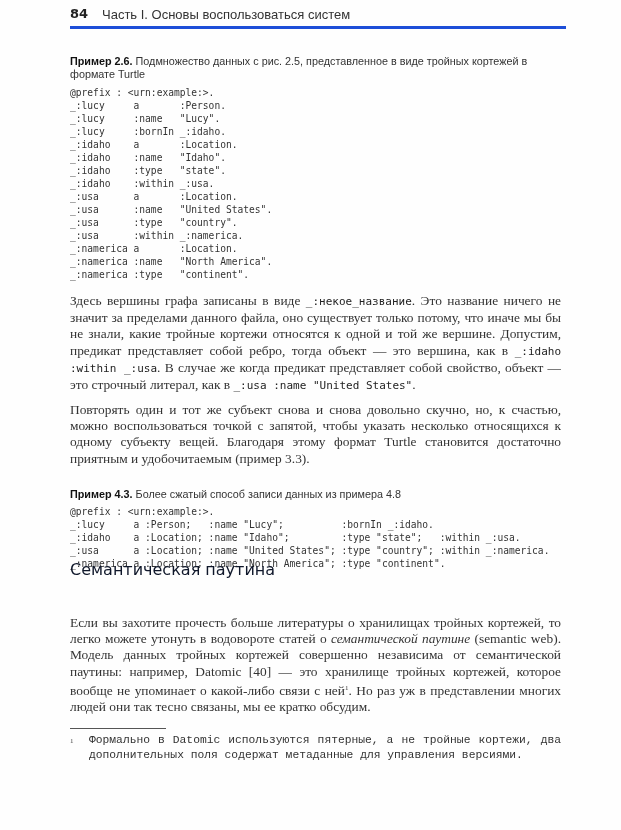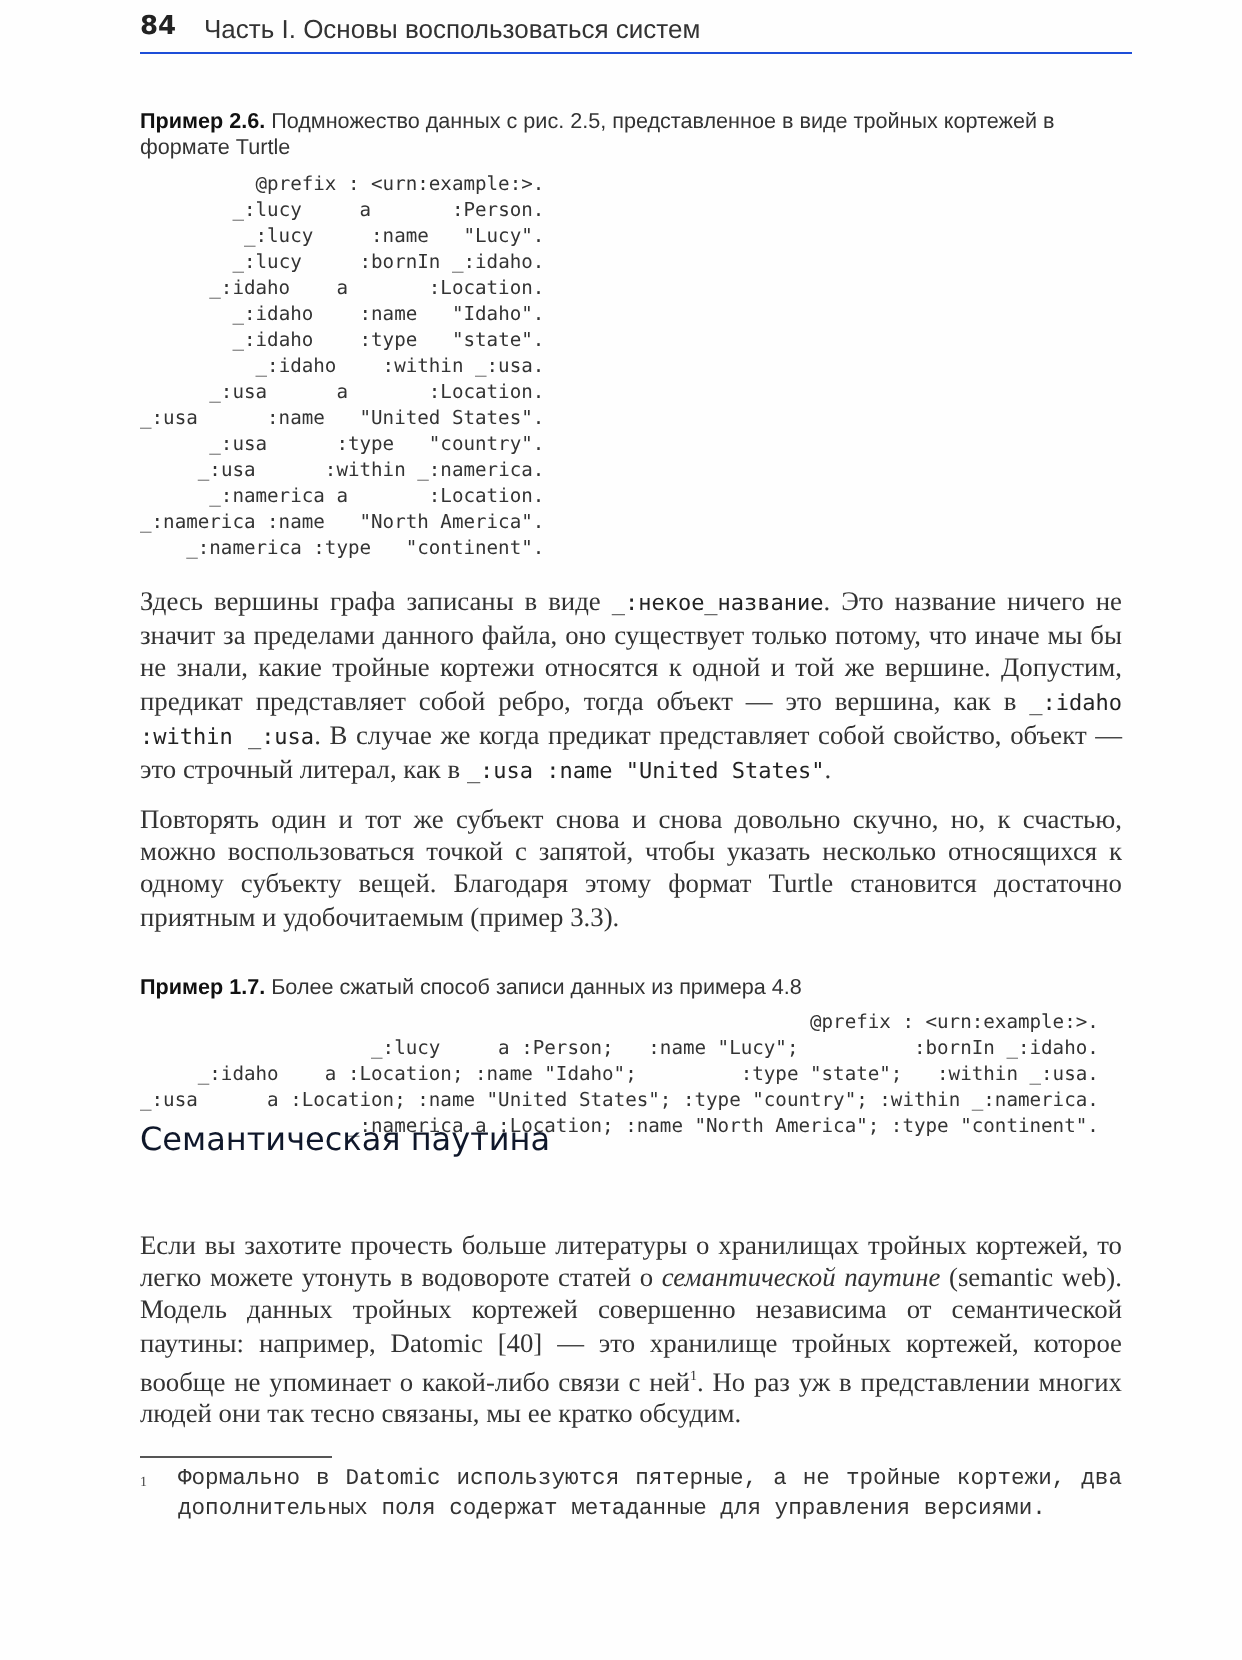--- a/index.html
+++ b/index.html
@@ -1,23 +1,23 @@
 <!DOCTYPE html>
 <html><head>
 <meta charset="utf-8">
 <style>
   html, body { margin:0; padding:0; background:#ffffff; }
   body { width:621px; height:830px; position:relative; overflow:hidden; color:#2a2a2a; }
   .page { position:absolute; left:0; top:0; width:621px; height:830px; background:#fefefe; }
-  .header { position:absolute; left:70px; top:4px; width:496px; height:22px; border-bottom:1px solid #1d4ed8; }
+  .header { position:absolute; left:70px; top:4px; width:496px; height:22px; border-bottom:3px solid #1d4ed8; }
   .pnum { position:absolute; left:0; top:2px; font-family:"DejaVu Sans", sans-serif; font-weight:bold; font-size:13px; color:#222; }
   .ptitle { position:absolute; left:32px; top:3px; font-family:"Liberation Sans", sans-serif; font-size:13px; color:#333; }
   .caption { position:absolute; left:70px; font-family:"Liberation Sans", sans-serif; font-size:10.8px; line-height:13px; color:#333; width:495px; }
   .caption b { color:#111; }
-  pre.code { position:absolute; left:70px; margin:0; font-family:"DejaVu Sans Mono", monospace; font-size:9.6px; line-height:13px; color:#333; white-space:pre;text-align:right; }
+  pre.code { position:absolute; left:70px; margin:0; font-family:"DejaVu Sans Mono", monospace; font-size:9.6px; line-height:13px; color:#333; white-space:pre; }
   .para { position:absolute; left:70px; width:491px; font-family:"Liberation Serif", serif; font-size:13.4px; line-height:16.2px; color:#333; text-align:justify; }
   .para code, .mono { font-family:"DejaVu Sans Mono", monospace; font-size:11px; color:#222; }
   .h2 { position:absolute; left:70px; top:560px; font-family:"DejaVu Sans", sans-serif; font-size:16px; color:#0f172a; }
   .fnrule { position:absolute; left:70px; top:728px; width:96px; height:1px; background:#555; }
   .fnmark { position:absolute; left:70px; top:737px; font-family:"Liberation Serif", serif; font-size:7px; color:#444; }
   .fntext { position:absolute; left:89px; top:733px; width:472px; font-family:Liberation Mono, monospace; font-size:11.3px; line-height:15px; color:#333; text-align:justify; }
   sup { font-size:7px; }
 </style>
 </head>
 <body>
@@ -46,21 +46,21 @@
 _:usa      :within _:namerica.
 _:namerica a       :Location.
 _:namerica :name   "North America".
 _:namerica :type   "continent".</pre>
 
   <div class="para" style="top:293px;"><span>Здесь вершины графа записаны в виде </span><code>_:некое_название</code><span>. Это название ничего не значит за пределами данного файла, оно существует только потому, что иначе мы бы не знали, какие тройные кортежи относятся к одной и той же вершине. Допустим, предикат представляет собой ребро, тогда объект — это вершина, как в </span><code>_:idaho :within _:usa</code><span>. В случае же когда предикат представляет собой свойство, объект — это строчный литерал, как в </span><code>_:usa :name "United States"</code><span>.</span></div>
 
   <div class="para" style="top:402px;">Повторять один и тот же субъект снова и снова довольно скучно, но, к счастью, можно воспользоваться точкой с запятой, чтобы указать несколько относящихся к одному субъекту вещей. Благодаря этому формат Turtle становится достаточно приятным и удобочитаемым (пример 3.3).</div>
 
   <div class="caption" style="top:488px;">
-    <b>Пример 1.7.</b><span> Более сжатый способ записи данных из примера 4.8</span>
+    <b>Пример 4.3.</b><span> Более сжатый способ записи данных из примера 4.8</span>
   </div>
   <pre class="code" style="top:505px;">@prefix : &lt;urn:example:&gt;.
 _:lucy     a :Person;   :name "Lucy";          :bornIn _:idaho.
 _:idaho    a :Location; :name "Idaho";         :type "state";   :within _:usa.
 _:usa      a :Location; :name "United States"; :type "country"; :within _:namerica.
 _:namerica a :Location; :name "North America"; :type "continent".</pre>
 
   <div class="h2">Семантическая паутина</div>
 
   <div class="para" style="top:615px;"><span>Если вы захотите прочесть больше литературы о хранилищах тройных кортежей, то легко можете утонуть в водовороте статей о </span><em>семантической паутине</em><span> (semantic web). Модель данных тройных кортежей совершенно независима от семантической паутины: например, Datomic [40] — это хранилище тройных кортежей, которое вообще не упоминает о какой-либо связи с ней</span><sup>1</sup><span>. Но раз уж в представлении многих людей они так тесно связаны, мы ее кратко обсудим.</span></div>

